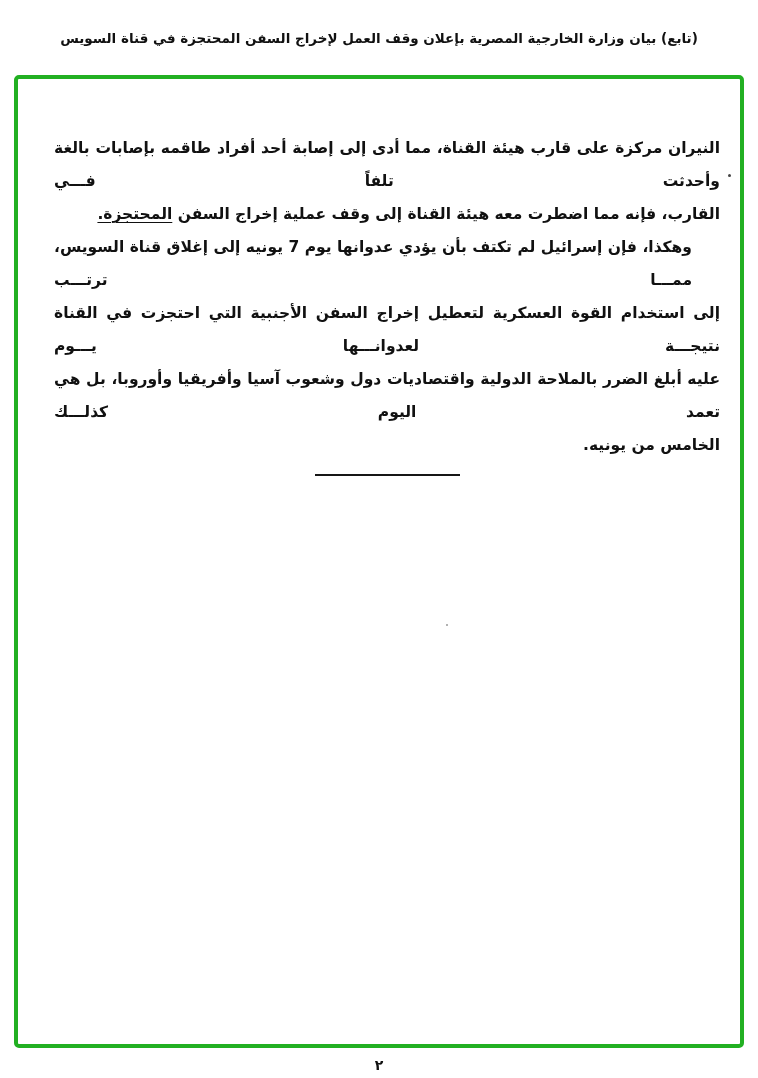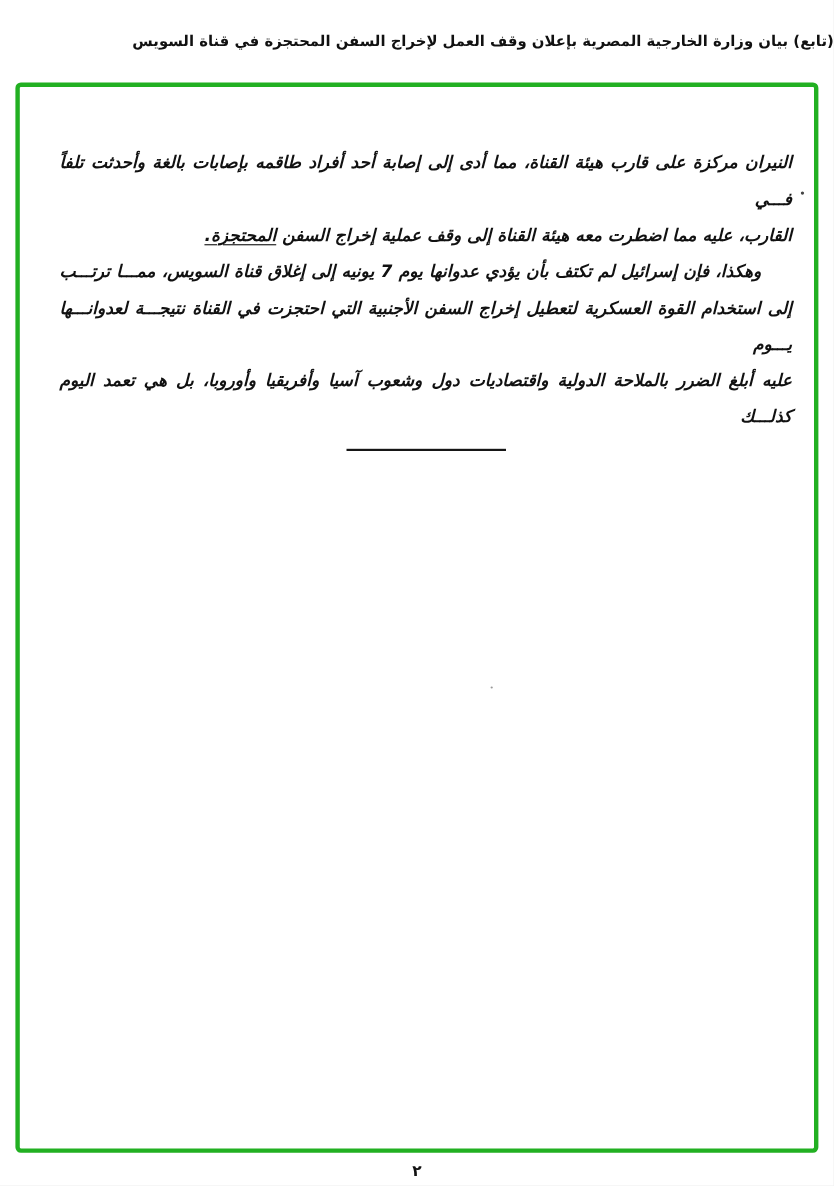--- a/index.html
+++ b/index.html
@@ -15,21 +15,21 @@
     background: #ffffff;
     font-family: "DejaVu Sans", sans-serif;
     color: var(--text, #111111);
     overflow: hidden;
   }
   .doc-header {
     position: absolute;
     top: 30px;
     left: 0;
     right: 0;
-    text-align: right;
+    text-align: center;
     direction: rtl;
     font-size: 13.5px;
     font-weight: 700;
     letter-spacing: 0;
   }
   .frame {
     position: absolute;
     left: 14px;
     top: 75px;
     width: 722px;
@@ -46,21 +46,20 @@
     direction: rtl;
     font-size: 15.5px;
     font-weight: 700;
     line-height: 33px;
     color: var(--text, #111111);
   }
   .para { margin: 0; }
   .line {
     text-align: justify;
     text-align-last: justify;
-    font-style: italic;
   }
   .line.last {
     text-align: right;
     text-align-last: right;
   }
   .indent { padding-right: 28px; }
   .underlined {
     text-decoration: underline;
     text-underline-offset: 3px;
     text-decoration-thickness: 1px;
@@ -109,28 +108,29 @@
 
   <div class="frame">
 
     <div class="speck speck-a"></div>
 
     <div class="content">
 
       <div class="para">
         <div class="line">النيران مركزة على قارب هيئة القناة، مما أدى إلى إصابة أحد أفراد طاقمه بإصابات بالغة وأحدثت تلفاً فـــي</div>
         <div class="line last">
-          <span>القارب، عليه مما اضطرت معه هيئة القناة إلى وقف عملية إخراج السفن </span><span class="underlined">المحتجزة.</span>
+          <span>القارب، فإنه مما اضطرت معه هيئة القناة إلى وقف عملية إخراج السفن </span><span class="underlined">المحتجزة.</span>
         </div>
       </div>
 
       <div class="para">
         <div class="line indent">وهكذا، فإن إسرائيل لم تكتف بأن يؤدي عدوانها يوم 7 يونيه إلى إغلاق قناة السويس، ممـــا ترتـــب</div>
         <div class="line">إلى استخدام القوة العسكرية لتعطيل إخراج السفن الأجنبية التي احتجزت في القناة نتيجـــة لعدوانـــها يـــوم</div>
         <div class="line">عليه أبلغ الضرر بالملاحة الدولية واقتصاديات دول وشعوب آسيا وأفريقيا وأوروبا، بل هي تعمد اليوم كذلـــك</div>
+        <div class="line last">الخامس من يونيه.</div>
       </div>
 
       <div class="separator"></div>
 
     </div>
 
     <div class="speck speck-b"></div>
 
   </div>
 

